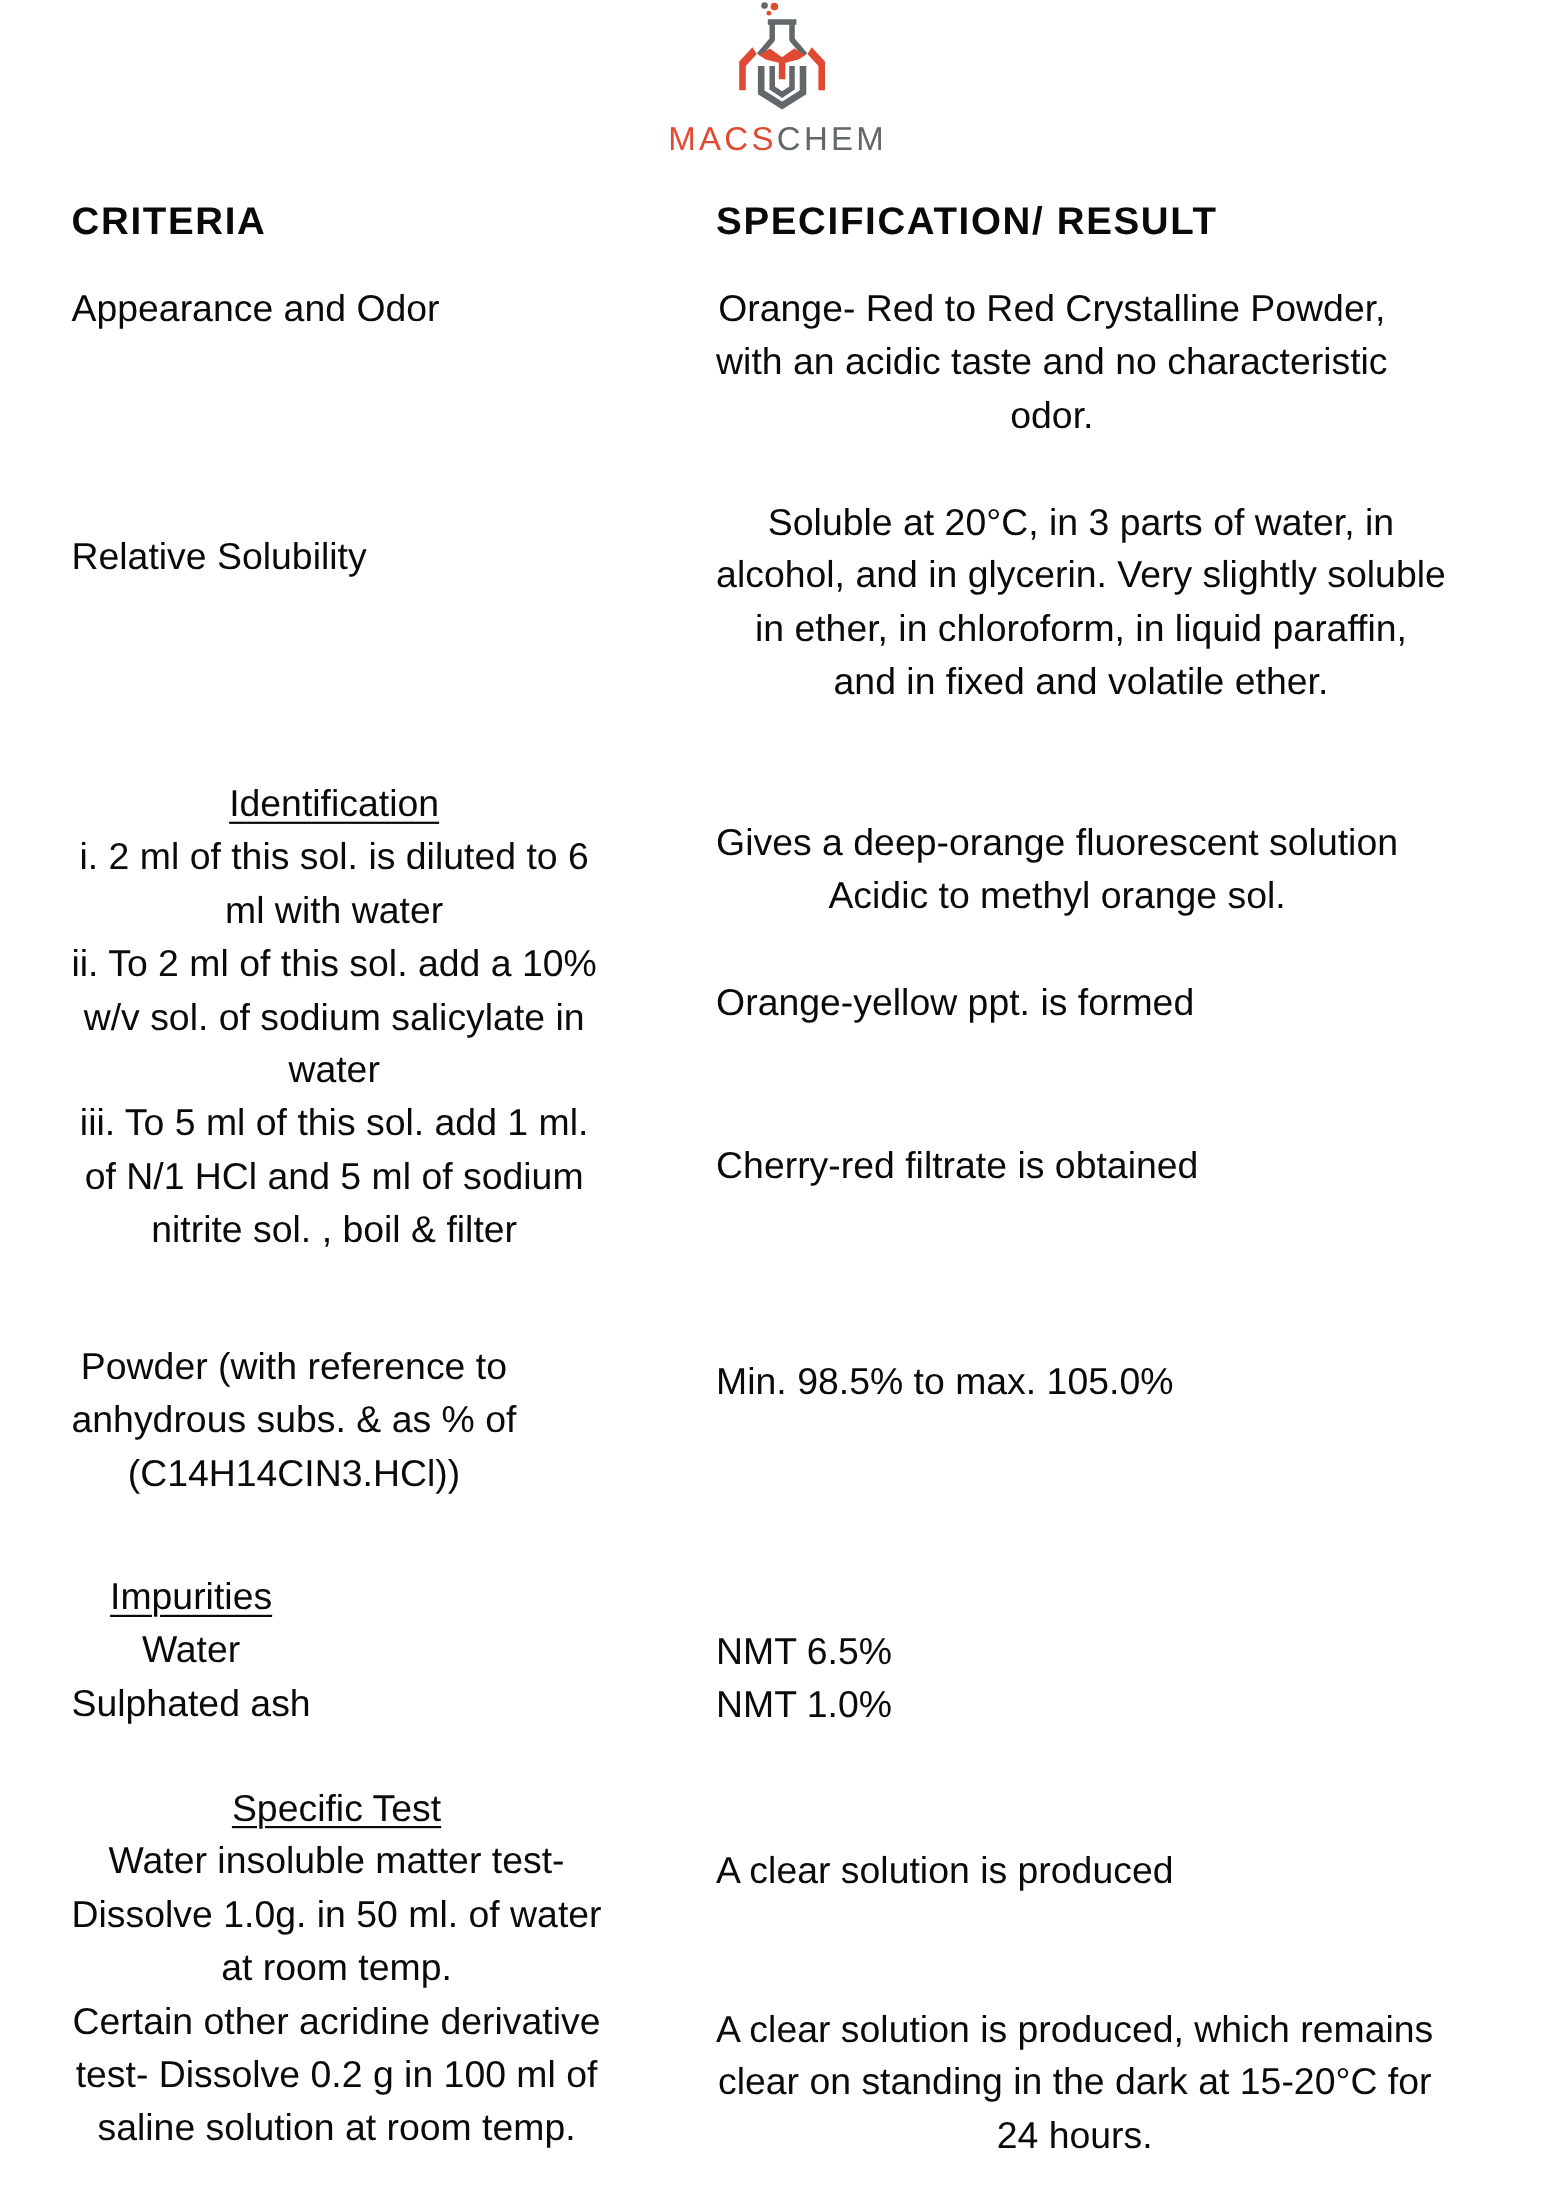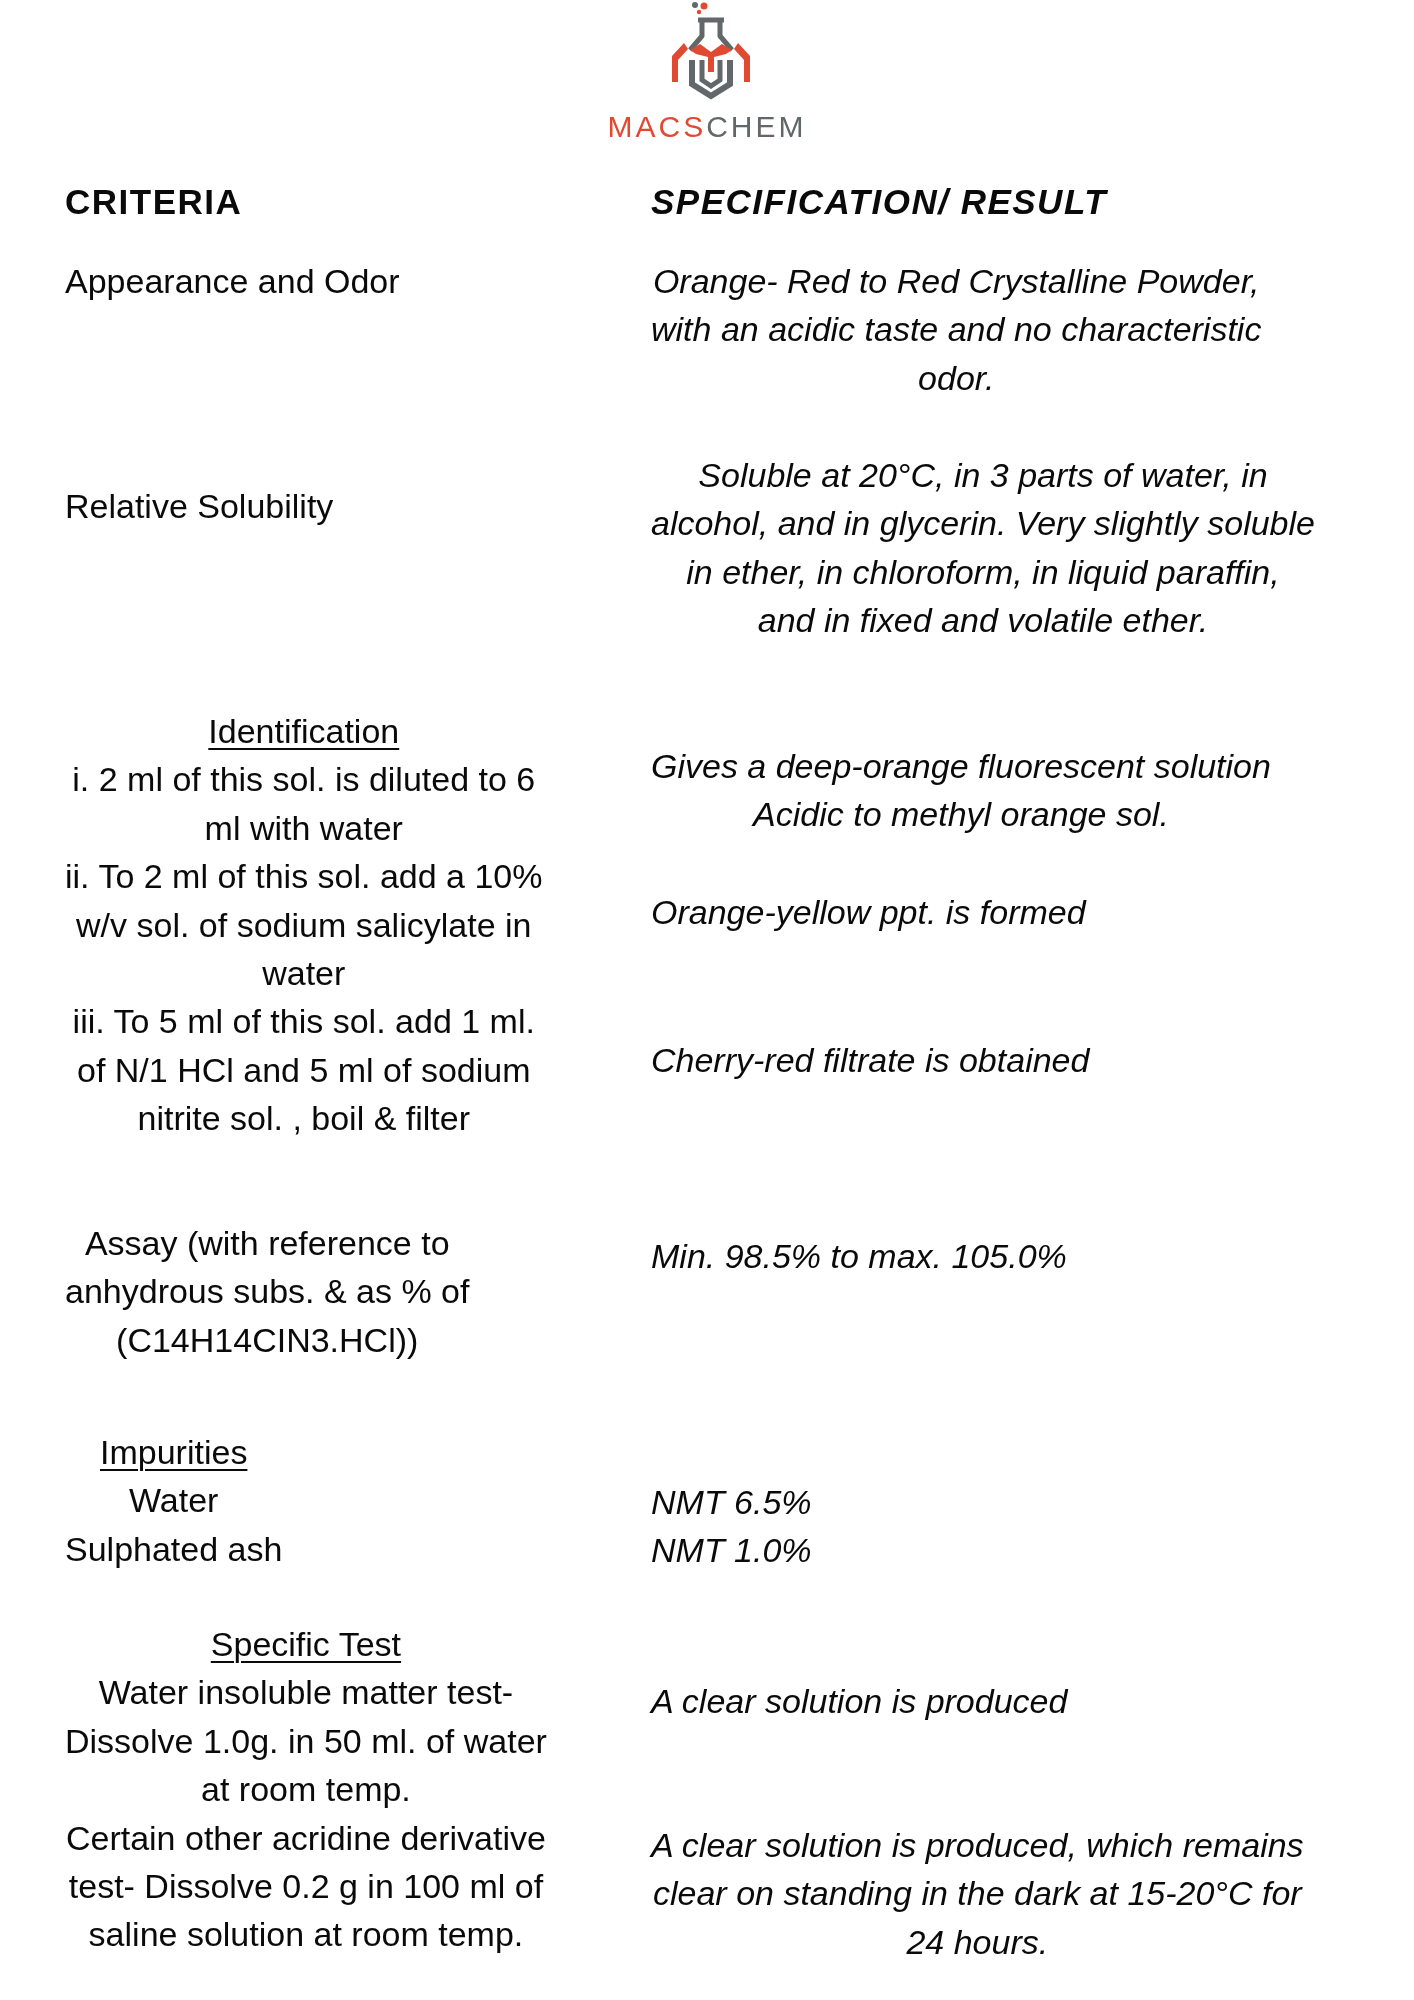--- a/index.html
+++ b/index.html
@@ -9,21 +9,21 @@
   .logo-icon { position: absolute; left: 668px; top: 0; width: 86px; height: 100px; }
   .logo-text { position: absolute; left: 0; width: 1414px; top: 107px; text-align: center;
                font-size: 30px; letter-spacing: 3px; font-weight: normal; line-height: 40px; }
   .logo-text .a { color: #e14a32; }
   .logo-text .b { color: #62676a; }
   .hdr { position: absolute; font-weight: bold; font-size: 35px; letter-spacing: 1.5px; line-height: 48px; white-space: nowrap; }
   .blk { position: absolute; font-size: 34px; line-height: 48.4px; white-space: nowrap; text-align: center; }
   .blk .ln { display: block; }
   .u { text-decoration: underline; text-underline-offset: 5px; text-decoration-thickness: 2px; margin-top: 16px; }
   .L { left: 65px; }
-  .R { left: 651px; font-style: italic; }
+  .R { left: 651px; }
 </style>
 </head>
 <body>
 
 <div class="logo">
   <svg class="logo-icon" viewBox="0 0 86 100">
     <circle cx="27" cy="5" r="3" fill="#62676a"></circle>
     <circle cx="36" cy="6" r="3.5" fill="#e14a32"></circle>
     <circle cx="31" cy="12" r="2.2" fill="#e14a32"></circle>
     <path d="M30 20 H56 M34 20 V36 L22 50 M52 20 V36 L64 50" stroke="#62676a" stroke-width="5" fill="none" stroke-linejoin="round"></path>
@@ -74,21 +74,21 @@
   <span class="ln">Acidic to methyl orange sol.</span>
 </div>
 <div class="blk R" style="top:888px">
   <span class="ln">Orange-yellow ppt. is formed</span>
 </div>
 <div class="blk R" style="top:1036px">
   <span class="ln">Cherry-red filtrate is obtained</span>
 </div>
 
 <div class="blk L" style="top:1219px">
-  <span class="ln">Assay (with reference to</span>
+  <span class="ln">Powder (with reference to</span>
   <span class="ln">anhydrous subs. &amp; as % of</span>
   <span class="ln">(C14H14CIN3.HCl))</span>
 </div>
 <div class="blk R" style="top:1232px">
   <span class="ln">Min. 98.5% to max. 105.0%</span>
 </div>
 
 <div class="blk L" style="top:1412px">
   <span class="ln u">Impurities</span>
   <span class="ln">Water</span>

